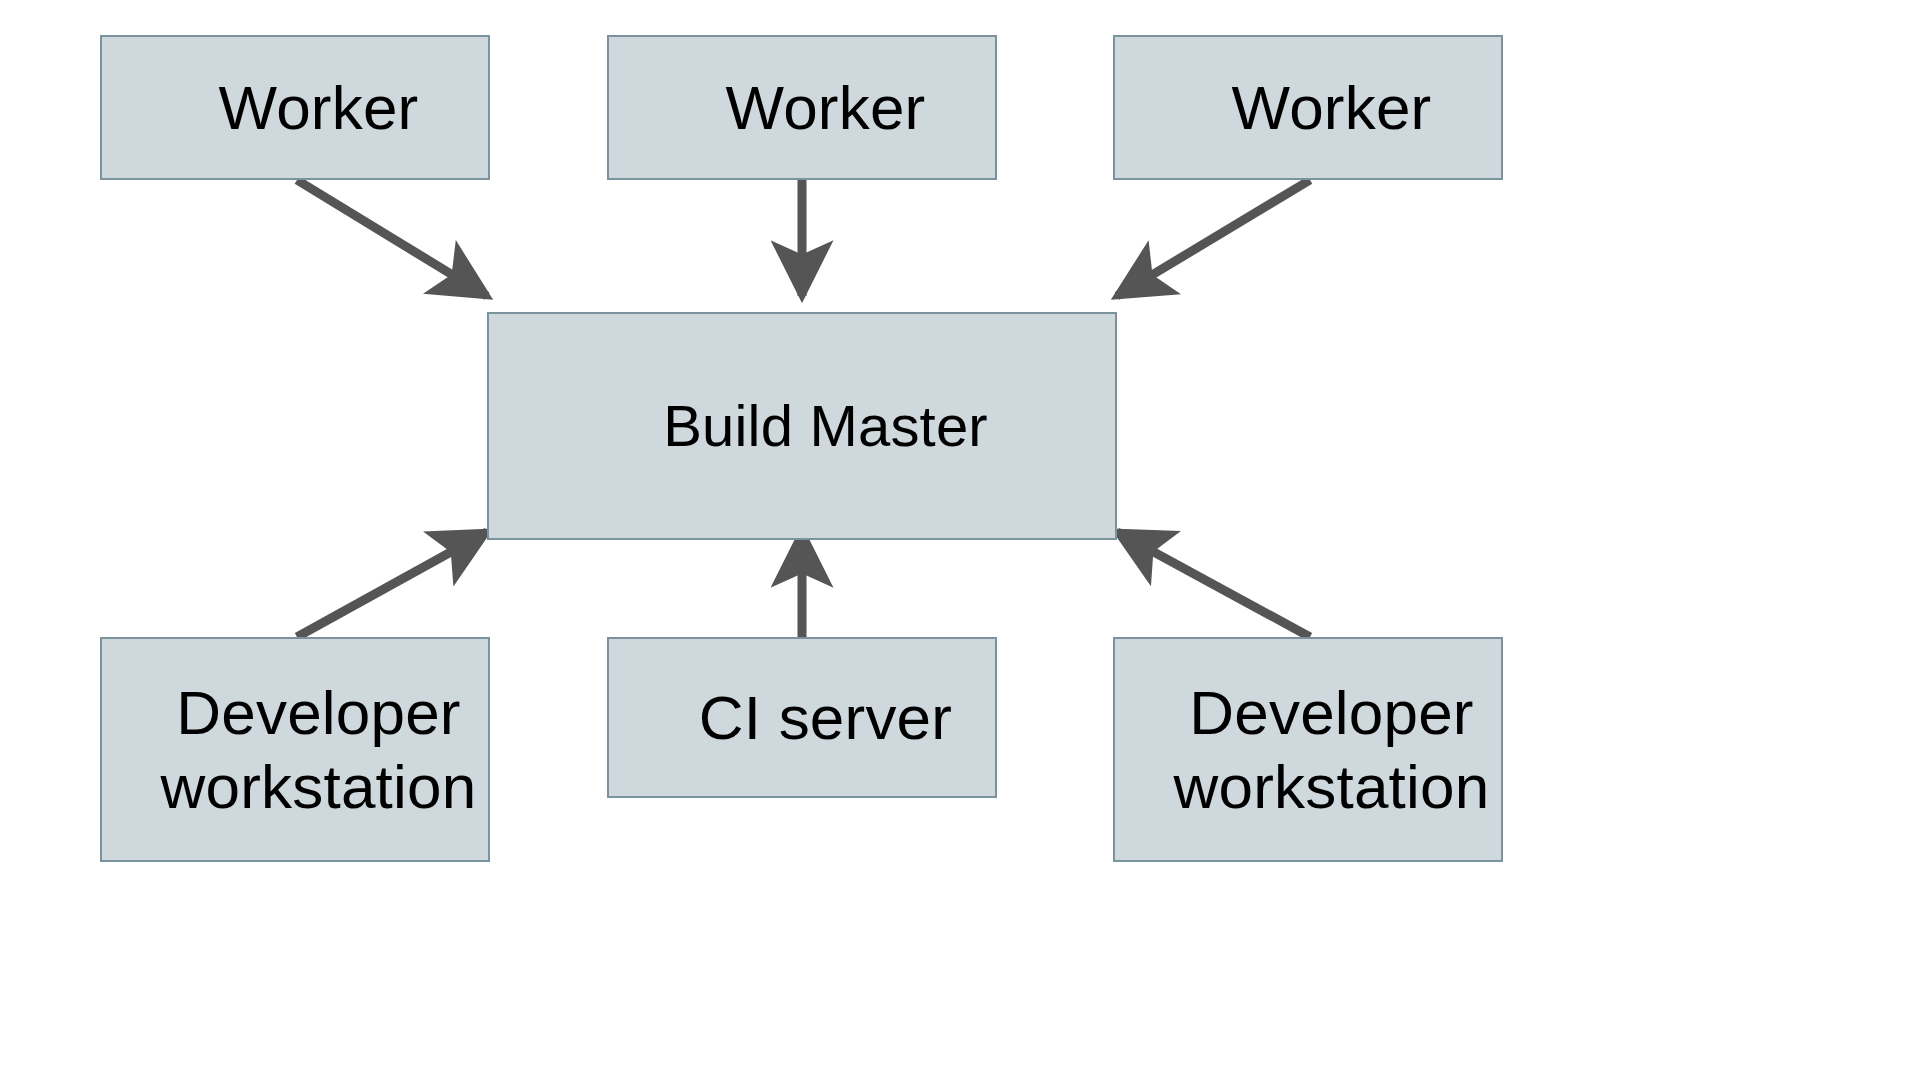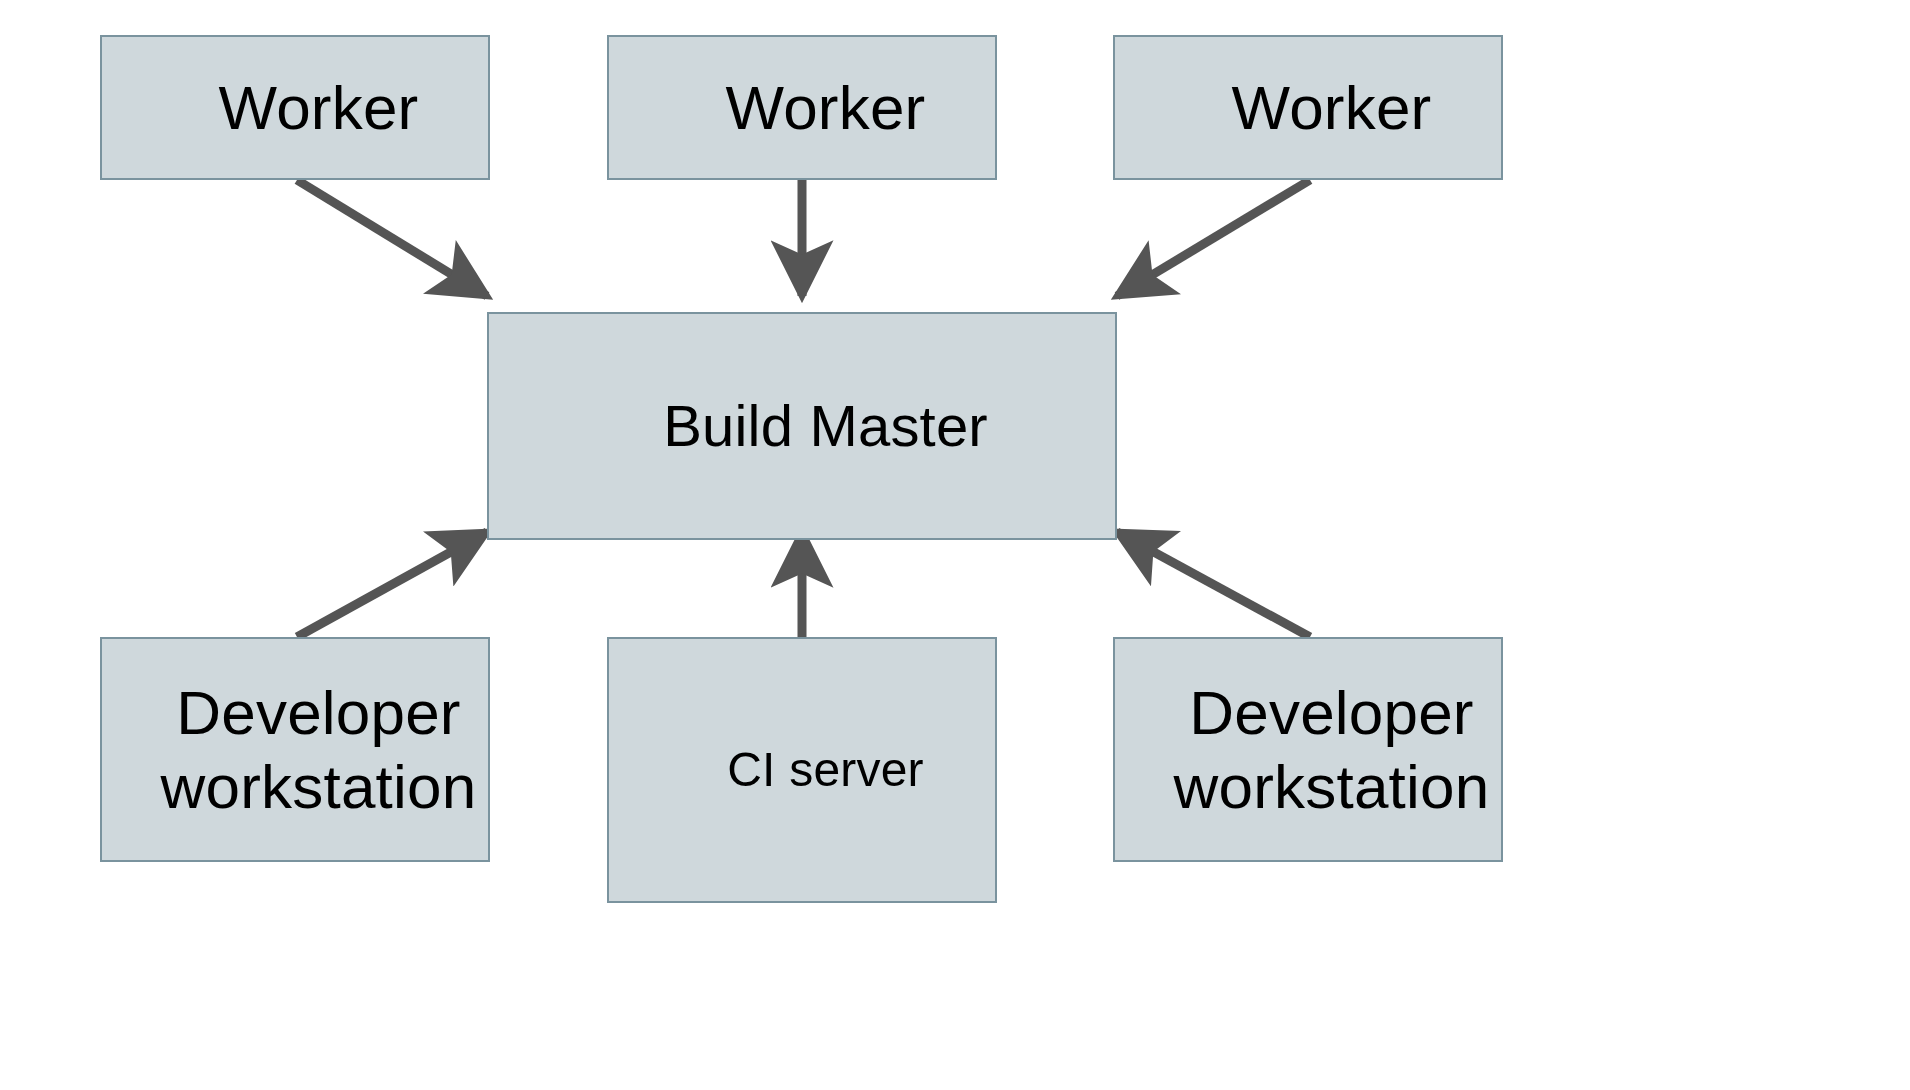--- a/index.html
+++ b/index.html
@@ -46,21 +46,21 @@
     padding: 0 8px;
     box-sizing: border-box;
     margin-left: 47px;
   }
   
   .worker-a  { left: 100px; top: 35px;  width: 390px; height: 145px; font-size: 62px; }
   .worker-b  { left: 607px; top: 35px;  width: 390px; height: 145px; font-size: 62px; }
   .worker-c  { left: 1113px;top: 35px;  width: 390px; height: 145px; font-size: 62px; }
   .master    { left: 487px; top: 312px; width: 630px; height: 228px; font-size: 58px; }
   .devws-a   { left: 100px; top: 637px; width: 390px; height: 225px; font-size: 62px; }
-  .ci        { left: 607px; top: 637px; width: 390px; height: 266px; font-size: 48px; }
+  .ci        { left: 607px; top: 637px; width: 390px; height: 161px; font-size: 62px; }
   .devws-b   { left: 1113px;top: 637px; width: 390px; height: 225px; font-size: 62px; }
 </style>
 </head>
 <body>
 
 <div id="canvas">
 
   <svg id="edge-layer" width="1910" height="1090" viewBox="0 0 1910 1090" xmlns="http://www.w3.org/2000/svg">
     <defs>
       <marker id="arrowhead" markerWidth="7" markerHeight="7" refX="6.2" refY="3.5" orient="auto" markerUnits="strokeWidth">

